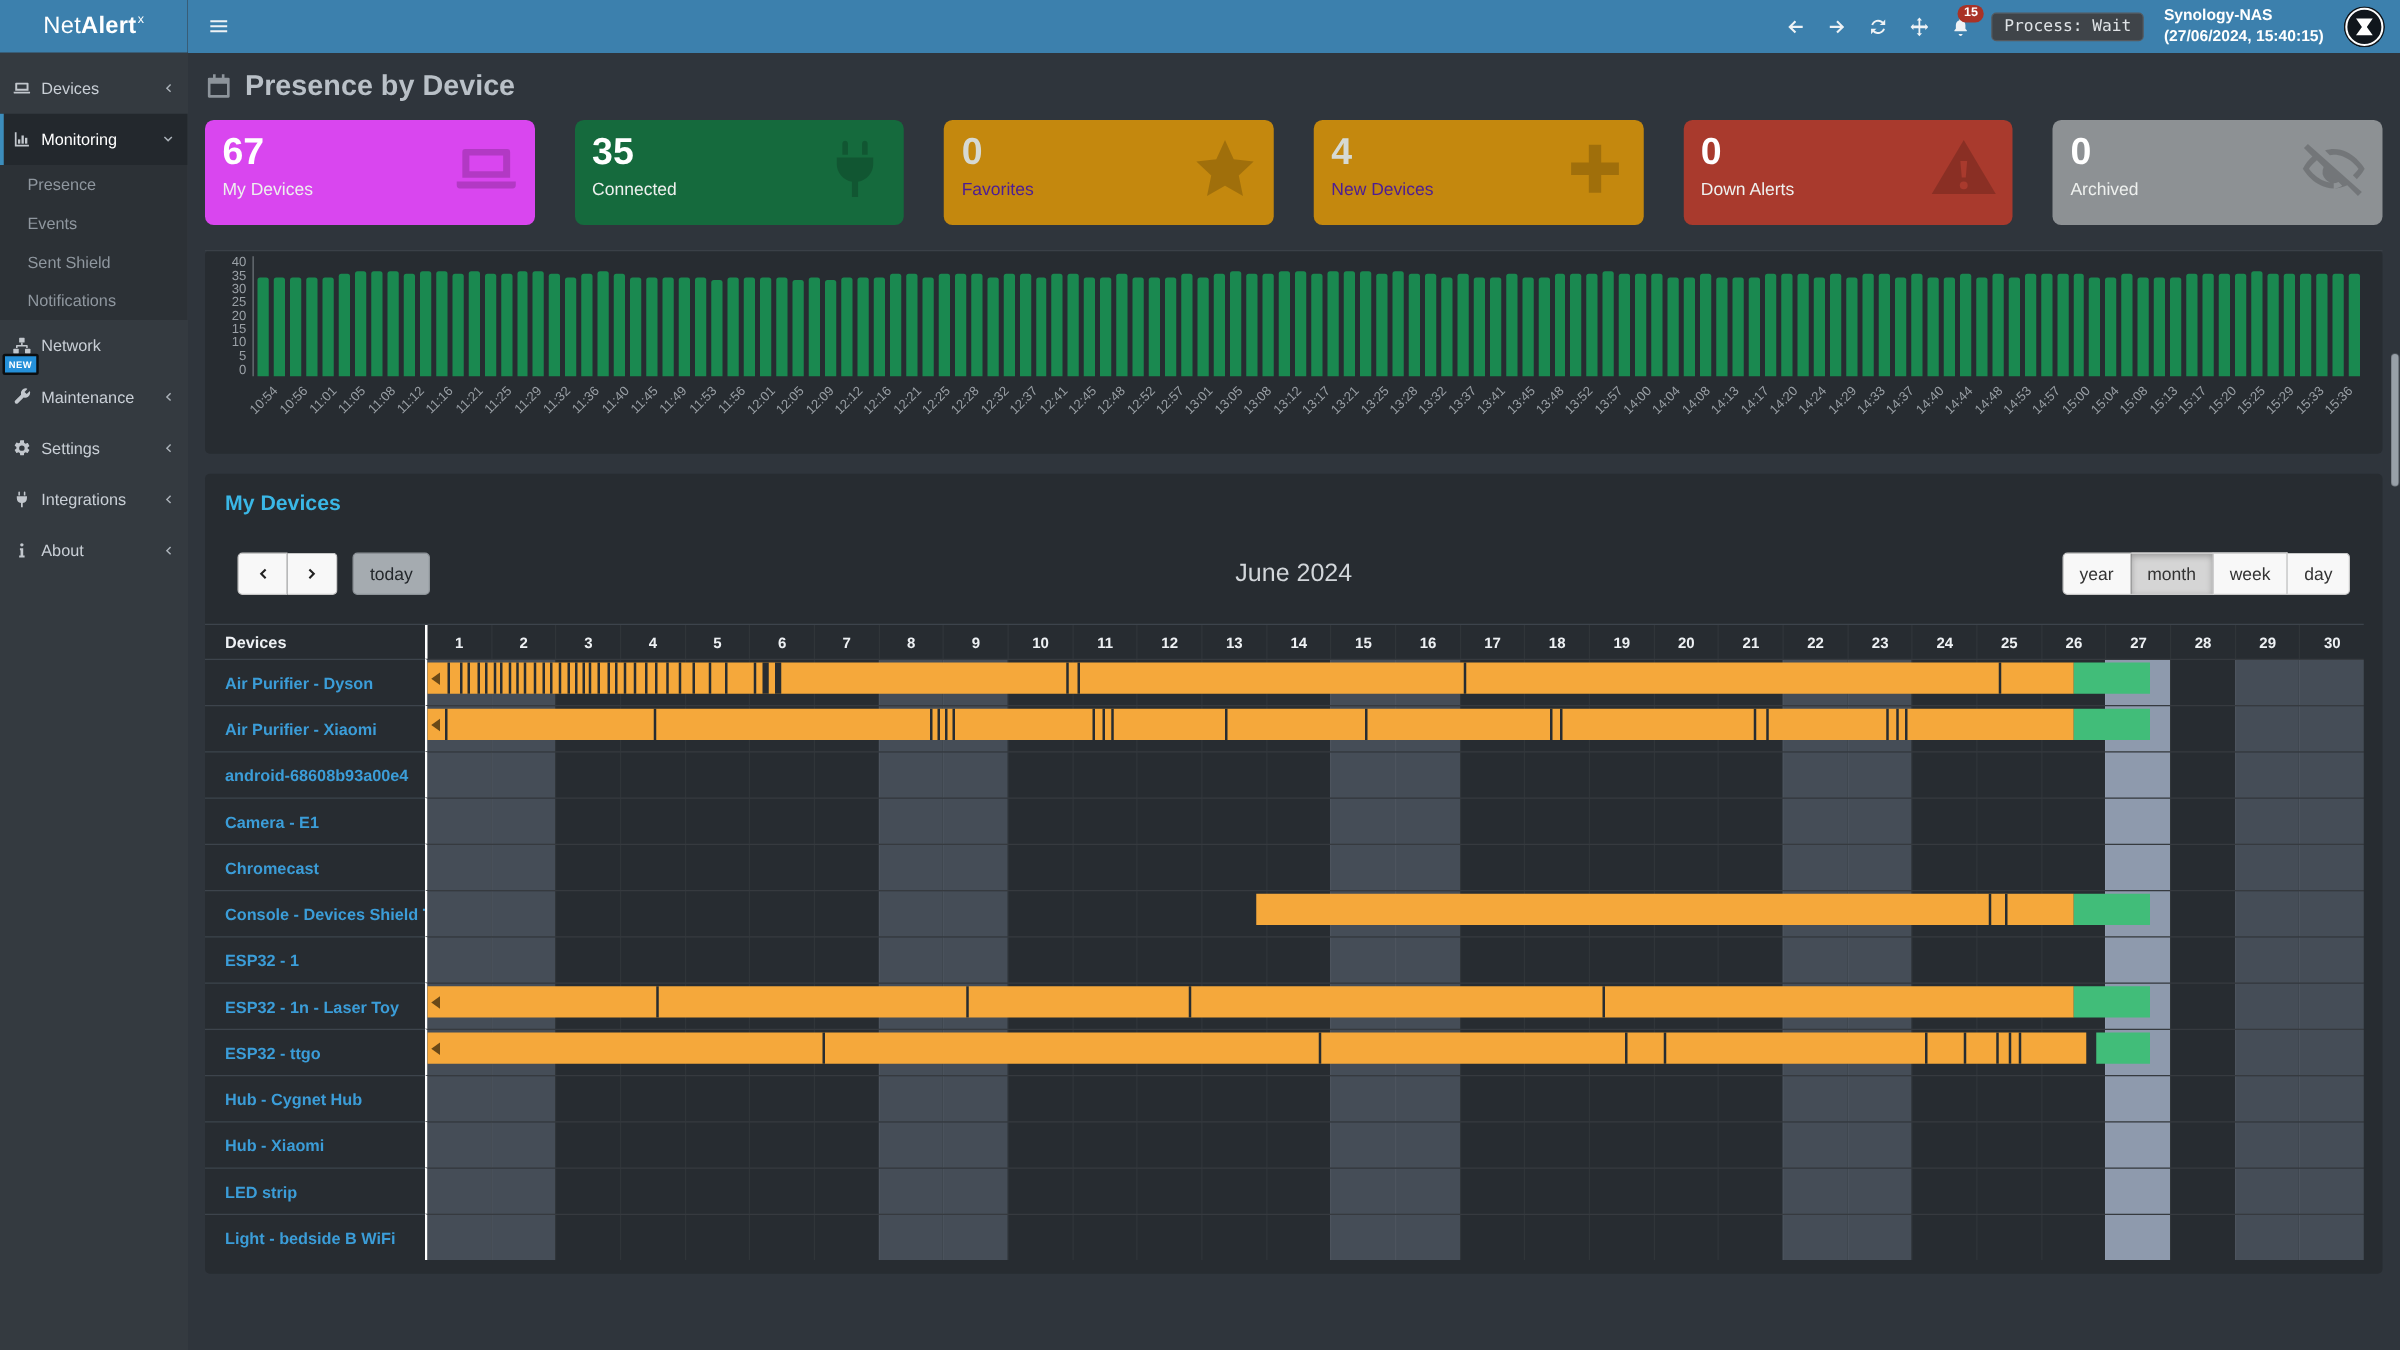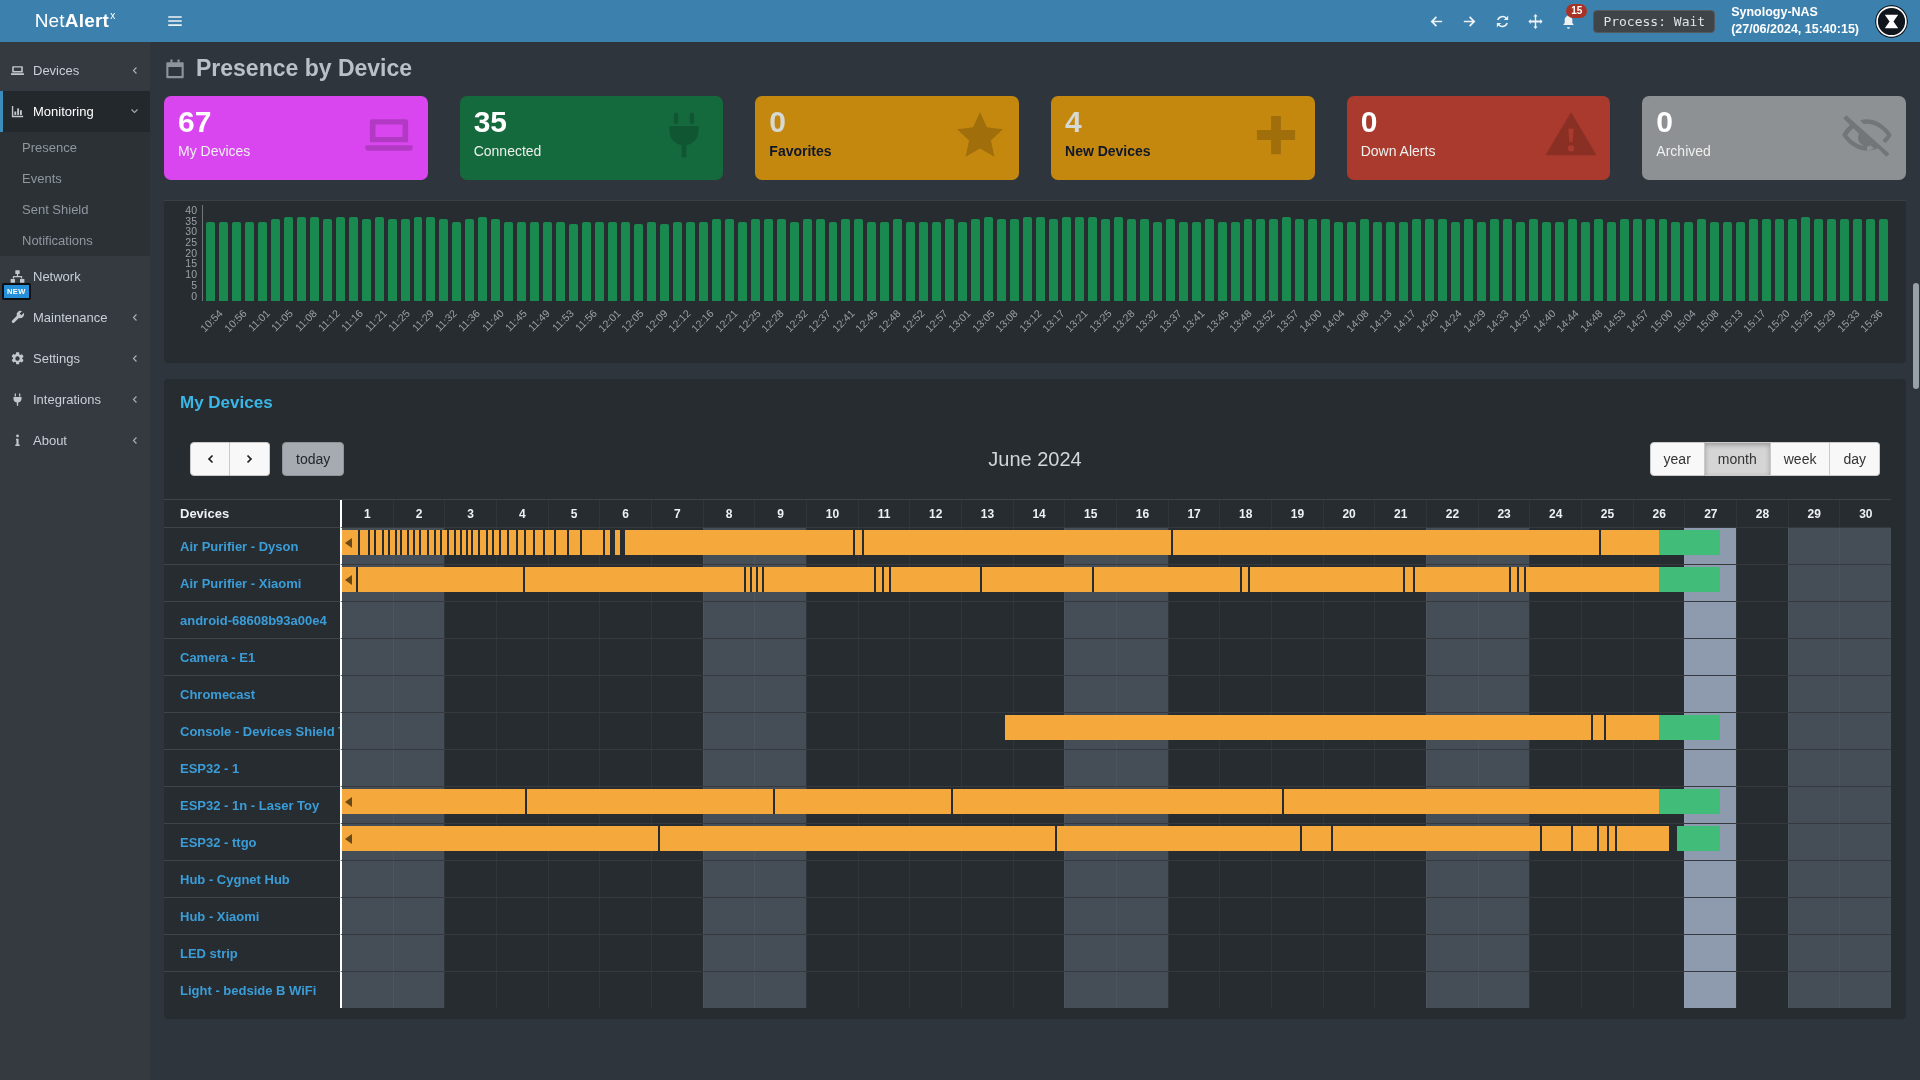--- a/index.html
+++ b/index.html
@@ -47,21 +47,21 @@
 
   .icn { display:inline-block; }
   .icn svg { display:block; width:100%; height:100%; }
 
   
   .cards { display:flex; gap:32px; padding:0 14px; margin-top:6px; }
   .card { flex:1; height:84px; border-radius:7px; position:relative; padding:9px 14px; overflow:hidden; cursor:pointer; }
   .card .val { font-size:30px; font-weight:700; color:#fff; line-height:1.15; }
   .card .lbl { font-size:14px; color:#eef0ee; margin-top:3px; }
   .card.dim .val { color:#d6d9d3; }
-  .card.dim .lbl { color:#0f172a;font-weight:bold; }
+  .card.dim .lbl { color:#4c1d95; }
   .card .icn { position:absolute; right:12px; top:12px; width:54px; height:54px; color:rgba(0,0,0,.18); }
 
   
   .panel { margin:0 14px; background:#272c31; border-radius:4px; }
   .chart-panel { margin-top:20px; padding-bottom:4px; }
   .panel-title { padding:12px 16px; font-size:17px; font-weight:600; color:#ced3d8; }
   .panel-divider { border-bottom:1px solid #3a4047; }
   .legend { display:flex; justify-content:center; align-items:center; gap:8px; padding:10px 0 6px;
     color:#aab0b6; font-size:13px; }
   .legend-swatch { width:38px; height:13px; background:#1a8950; display:inline-block; }

